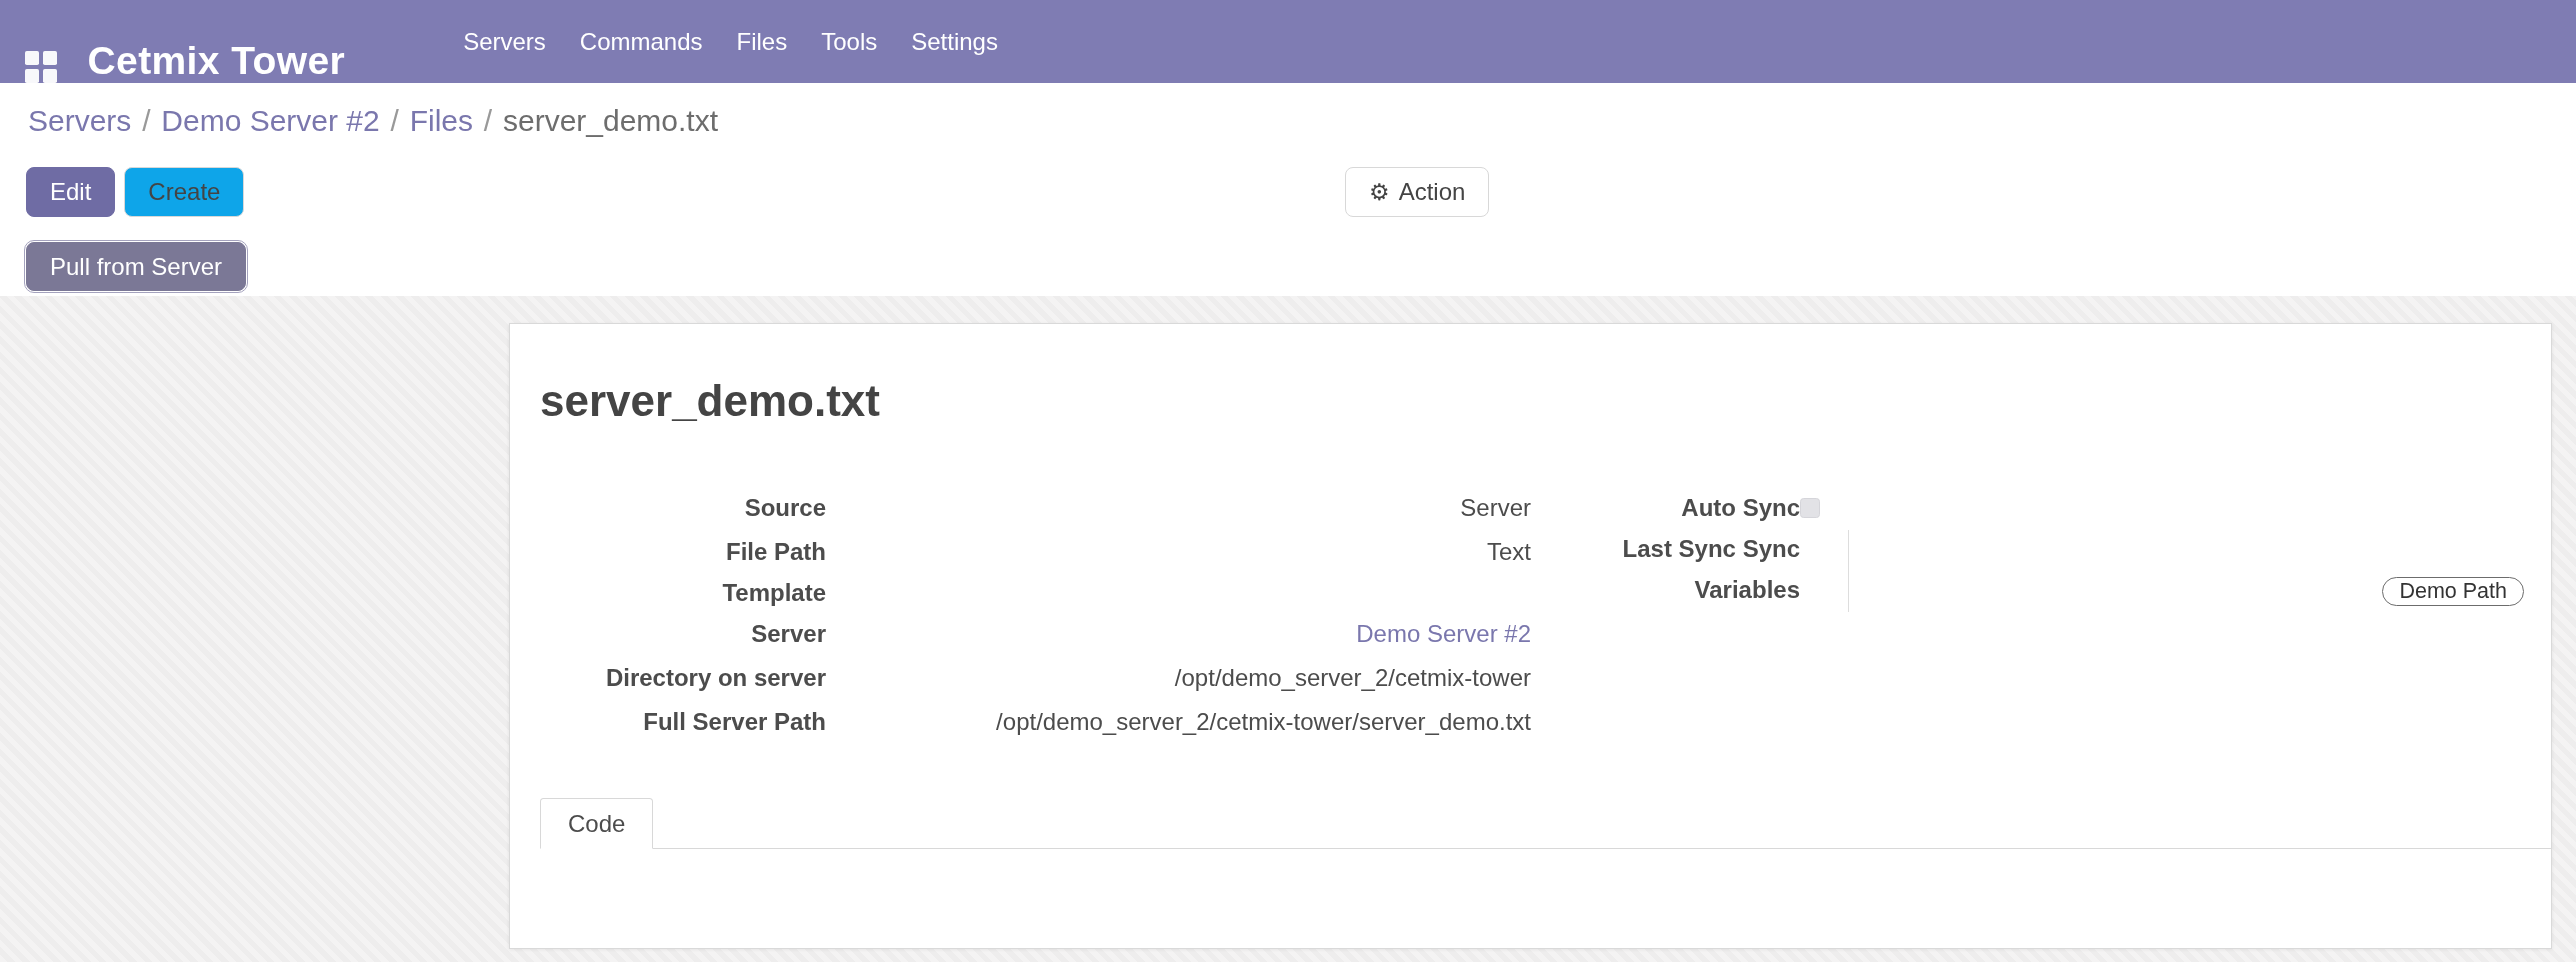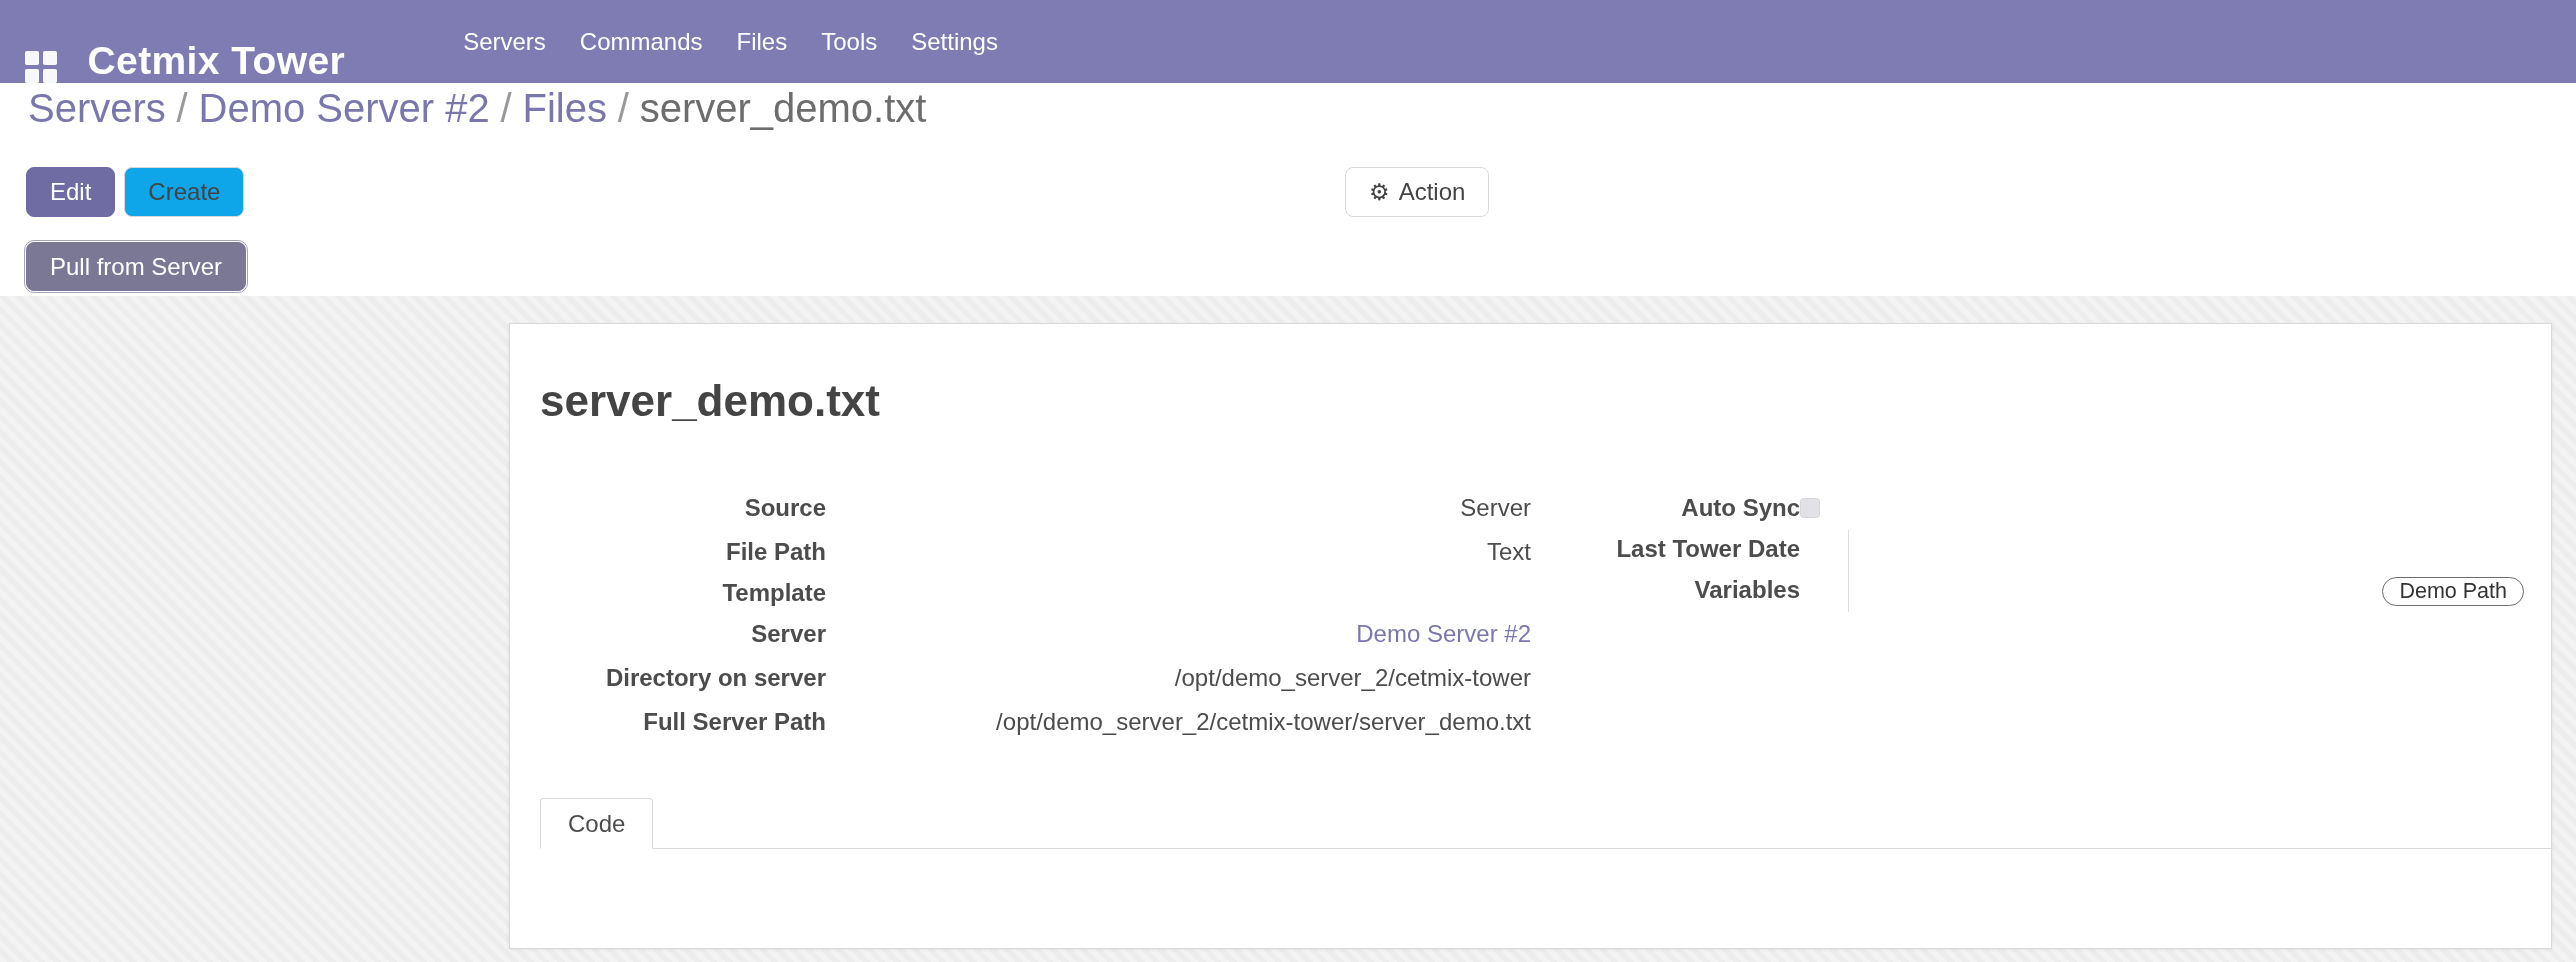--- a/index.html
+++ b/index.html
@@ -10,21 +10,21 @@
   .navbar { position: absolute; top: 0; left: 0; width: 2576px; height: 83px;
     background: #7f7cb3; display: flex; align-items: flex-end; }
   .apps-icon { width: 32px; height: 32px; margin-left: 25px; display: grid;
     grid-template-columns: 13.5px 13.5px; grid-template-rows: 13.5px 13.5px; gap: 4.5px; cursor: pointer; }
   .apps-icon span { background: #ffffff; border-radius: 1.8px; opacity: .95; }
   .brand { color: #fff; font-size: 39px; font-weight: 700; margin-left: 30.5px; letter-spacing: 0.4px; }
   .nav-menu { display: flex; margin-left: 101px; }
   .nav-item { color: #fff; font-size: 24px; padding: 0 17px; line-height: 83px; cursor: pointer; }
 
   
-  .breadcrumb { position: absolute; top: 89px; left: 28px; font-size: 40px; line-height: 39px; }
+  .breadcrumb { position: absolute; top: 101px; left: 28px; font-size: 30px; line-height: 39px; }
   .breadcrumb a { color: #7a77ad; text-decoration: none; cursor: pointer; }
   .crumb-sep { color: #999; margin: 0 10.8px; }
   .crumb-current { color: #6d6d6d; }
 
   
   .control-row { position: absolute; top: 167px; left: 26px; display: flex; }
   .btn { font-size: 24px; height: 50px; line-height: 48px; padding: 0 23px;
     border-radius: 8px; border: 0.9px solid transparent; cursor: pointer; white-space: nowrap; }
   .btn-primary { background: #6f6ca4; color: #fff; border-color: #6f6ca4; }
   .btn-secondary { background: #0ea5e9; color: #444; border-color: #d8d8d8; margin-left: 9px; }
@@ -135,21 +135,21 @@
       </div>
 
       <div class="group-right">
         <div class="frow">
           <div class="flabel">Auto Sync</div>
           <div class="fvalue">
               <div class="checkbox"></div>
             </div>
         </div>
         <div class="frow short">
-          <div class="flabel">Last Tower Date</div>
+          <div class="flabel">Last Sync Sync</div>
           <div class="fvalue ruled"></div>
         </div>
         <div class="frow">
           <div class="flabel">Variables</div>
           <div class="fvalue ruled"><span class="tag-pill">Demo Path</span></div>
         </div>
       </div>
     </div>
 
     <div class="tabbar">

